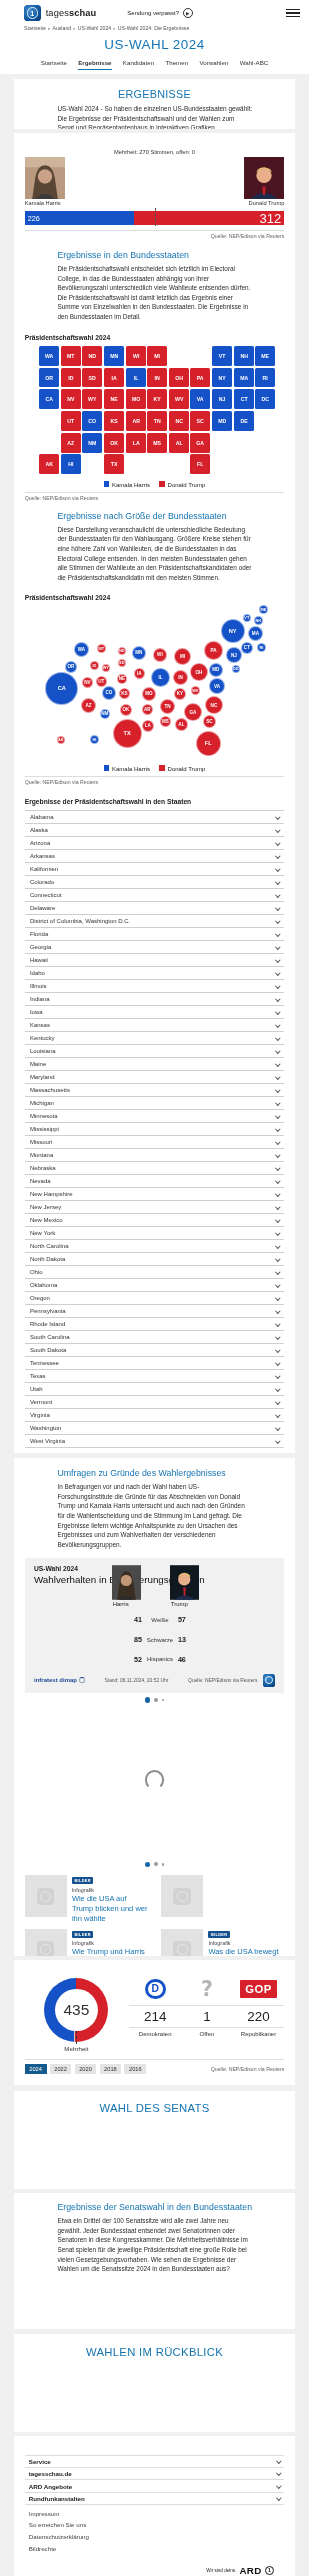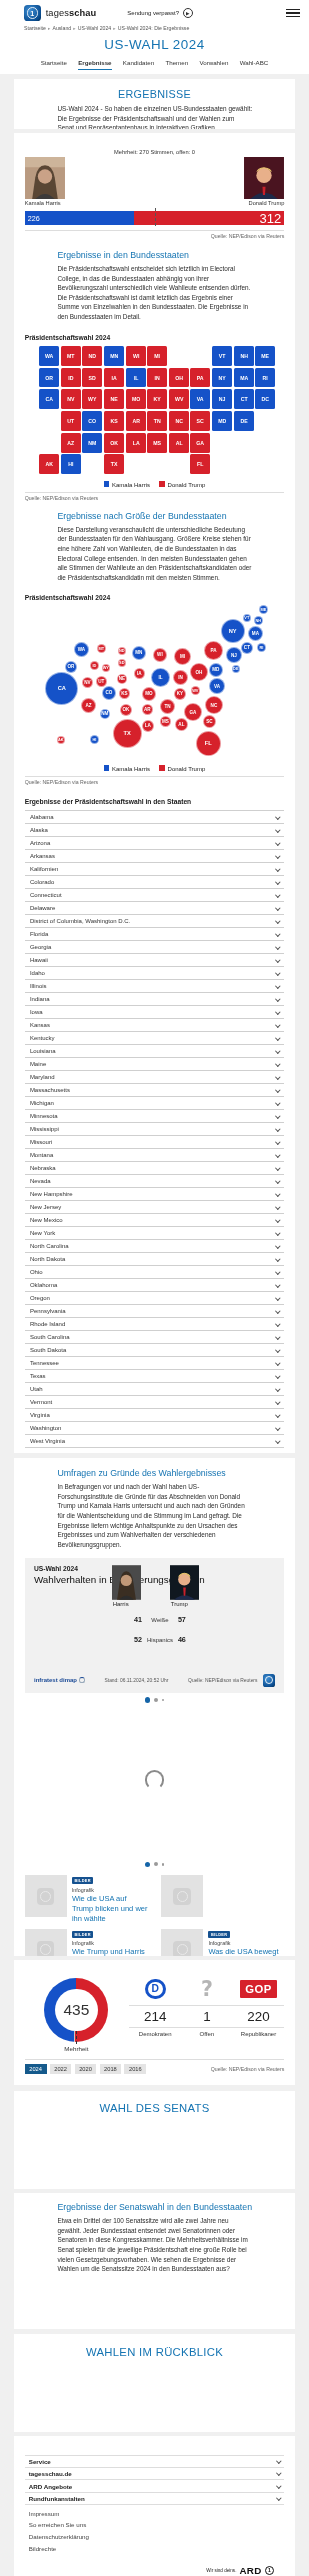--- a/index.html
+++ b/index.html
@@ -605,20 +605,33 @@
               <b>41</b>
               <span>Weiße</span>
               <b>57</b>
             </div>
             <div class="gred">
               <i style="width: 63px;"></i>
             </div>
           </div>
           <div class="grow">
             <div class="gblue">
+              <i style="width: 95px;"></i>
+            </div>
+            <div class="gmid">
+              <b>85</b>
+              <span>Schwarze</span>
+              <b>13</b>
+            </div>
+            <div class="gred">
+              <i style="width: 14.4px;"></i>
+            </div>
+          </div>
+          <div class="grow">
+            <div class="gblue">
               <i style="width: 58px;"></i>
             </div>
             <div class="gmid">
               <b>52</b>
               <span>Hispanics</span>
               <b>46</b>
             </div>
             <div class="gred">
               <i style="width: 51px;"></i>
             </div>

